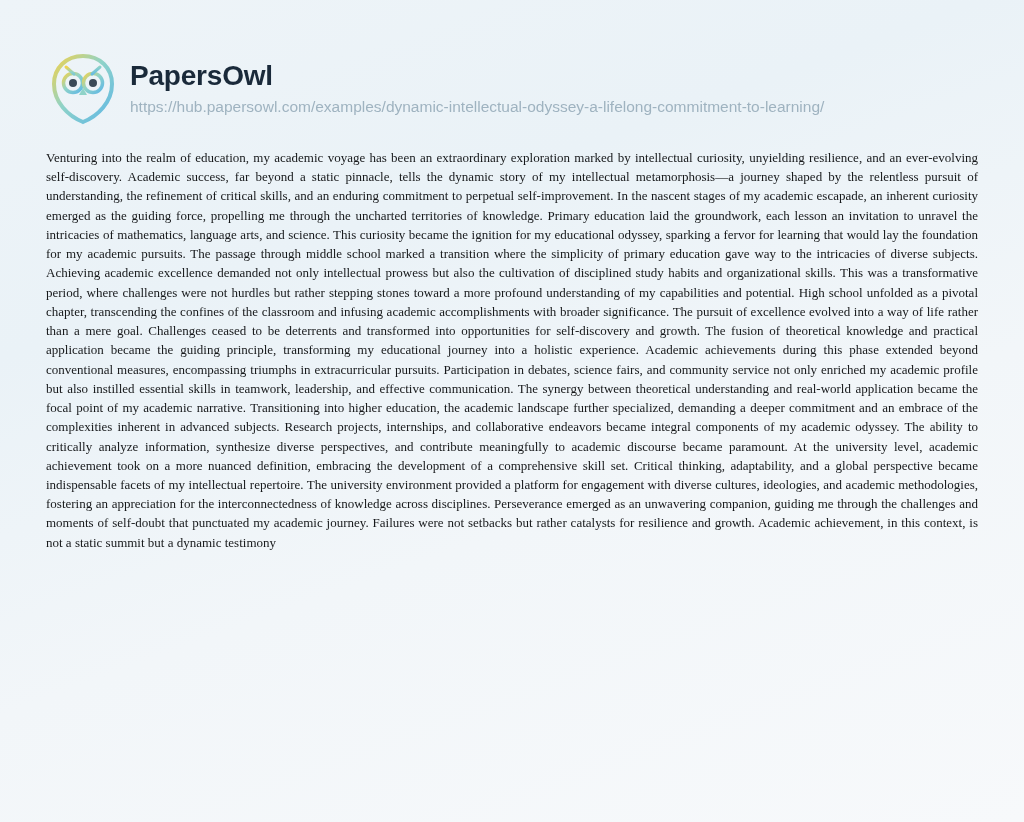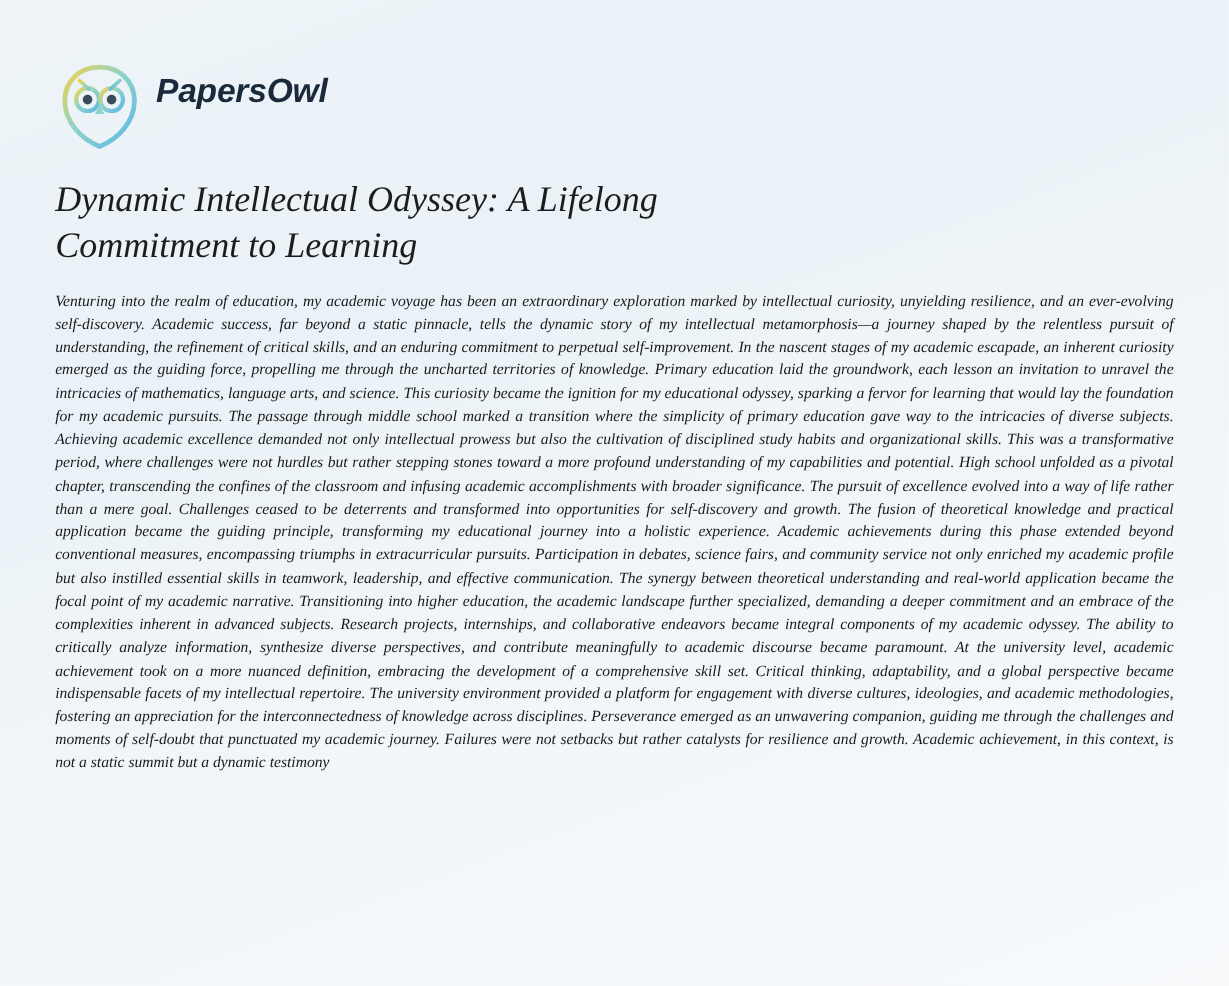--- a/index.html
+++ b/index.html
@@ -11,21 +11,20 @@
     height: 822px;
     background: linear-gradient(160deg, #eef4f8 0%, #eaf2f7 30%, #f2f6f9 60%, #f7f9fb 100%);
     font-family: "Liberation Serif", serif;
     overflow: hidden;
   }
   .page {
     position: relative;
     width: 1024px;
     height: 636px;
     box-sizing: border-box;
-    font-style: italic;
   }
 
   
   .header {
     display: flex;
     align-items: flex-start;
     padding: 48px 0 0 46px;
   }
   .logo-wrap {
     width: 74px;
@@ -105,22 +104,22 @@
         <circle cx="47" cy="31" r="9.5" fill="none" stroke="url(#owlgrad)" stroke-width="3.5"></circle>
         <circle cx="27" cy="31" r="4" fill="#3b4a57"></circle>
         <circle cx="47" cy="31" r="4" fill="#3b4a57"></circle>
         <path d="M37 36 L33 43 L41 43 Z" fill="#8fd3c8"></path>
         <path d="M20 15 L28 22 M54 15 L46 22" stroke="url(#owlgrad)" stroke-width="3" fill="none" stroke-linecap="round"></path>
       </svg>
     </div>
 
     <div class="brand-block">
       <div class="brand-name">PapersOwl</div>
+      <div class="brand-url">https://hub.papersowl.com/examples/dynamic-intellectual-odyssey-a-lifelong-commitment-to-learning/</div>
     </div>
 
   </div>
 
   <div class="article">
-    <h1 class="article-title">Dynamic Intellectual Odyssey: A Lifelong Commitment to Learning</h1>
     <p class="article-body">Venturing into the realm of education, my academic voyage has been an extraordinary exploration marked by intellectual curiosity, unyielding resilience, and an ever-evolving self-discovery. Academic success, far beyond a static pinnacle, tells the dynamic story of my intellectual metamorphosis—a journey shaped by the relentless pursuit of understanding, the refinement of critical skills, and an enduring commitment to perpetual self-improvement. In the nascent stages of my academic escapade, an inherent curiosity emerged as the guiding force, propelling me through the uncharted territories of knowledge. Primary education laid the groundwork, each lesson an invitation to unravel the intricacies of mathematics, language arts, and science. This curiosity became the ignition for my educational odyssey, sparking a fervor for learning that would lay the foundation for my academic pursuits. The passage through middle school marked a transition where the simplicity of primary education gave way to the intricacies of diverse subjects. Achieving academic excellence demanded not only intellectual prowess but also the cultivation of disciplined study habits and organizational skills. This was a transformative period, where challenges were not hurdles but rather stepping stones toward a more profound understanding of my capabilities and potential. High school unfolded as a pivotal chapter, transcending the confines of the classroom and infusing academic accomplishments with broader significance. The pursuit of excellence evolved into a way of life rather than a mere goal. Challenges ceased to be deterrents and transformed into opportunities for self-discovery and growth. The fusion of theoretical knowledge and practical application became the guiding principle, transforming my educational journey into a holistic experience. Academic achievements during this phase extended beyond conventional measures, encompassing triumphs in extracurricular pursuits. Participation in debates, science fairs, and community service not only enriched my academic profile but also instilled essential skills in teamwork, leadership, and effective communication. The synergy between theoretical understanding and real-world application became the focal point of my academic narrative. Transitioning into higher education, the academic landscape further specialized, demanding a deeper commitment and an embrace of the complexities inherent in advanced subjects. Research projects, internships, and collaborative endeavors became integral components of my academic odyssey. The ability to critically analyze information, synthesize diverse perspectives, and contribute meaningfully to academic discourse became paramount. At the university level, academic achievement took on a more nuanced definition, embracing the development of a comprehensive skill set. Critical thinking, adaptability, and a global perspective became indispensable facets of my intellectual repertoire. The university environment provided a platform for engagement with diverse cultures, ideologies, and academic methodologies, fostering an appreciation for the interconnectedness of knowledge across disciplines. Perseverance emerged as an unwavering companion, guiding me through the challenges and moments of self-doubt that punctuated my academic journey. Failures were not setbacks but rather catalysts for resilience and growth. Academic achievement, in this context, is not a static summit but a dynamic testimony</p>
   </div>
 
 </div>
 
 </body></html>

